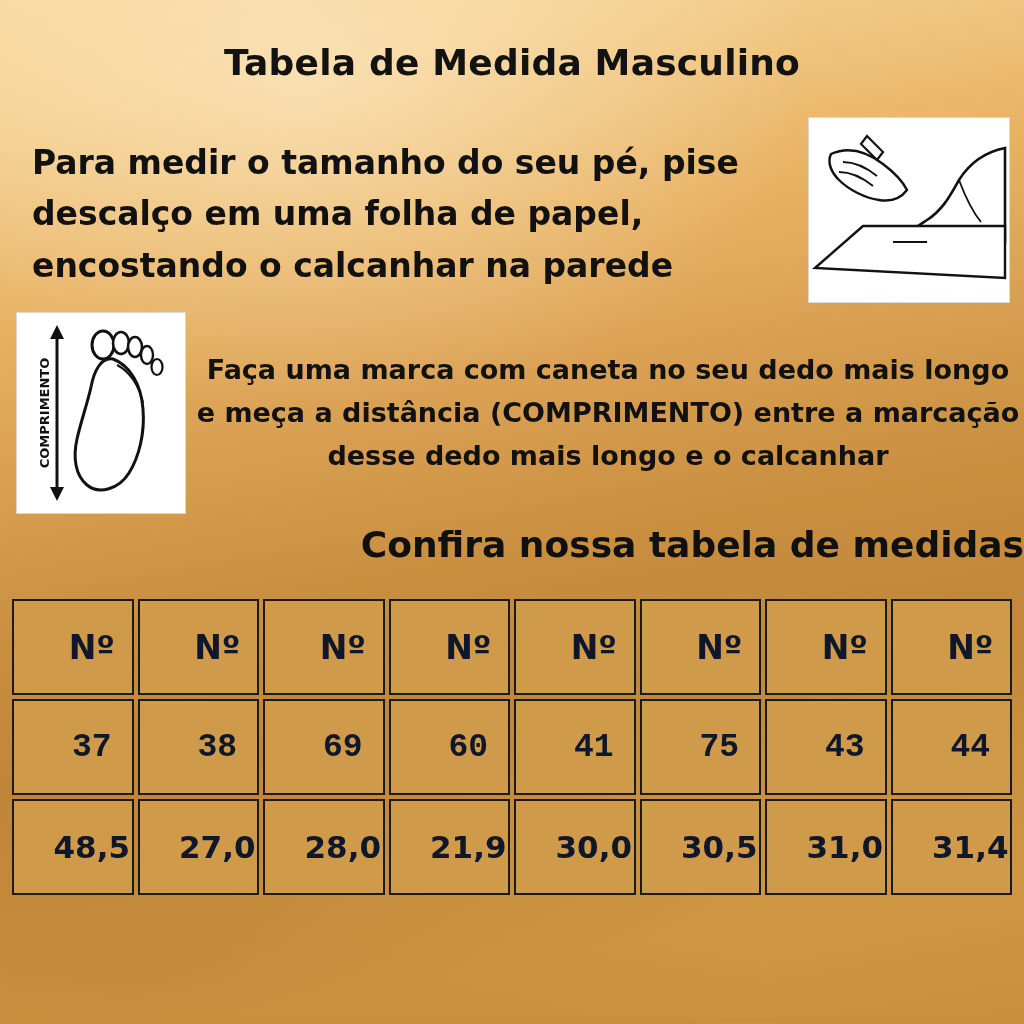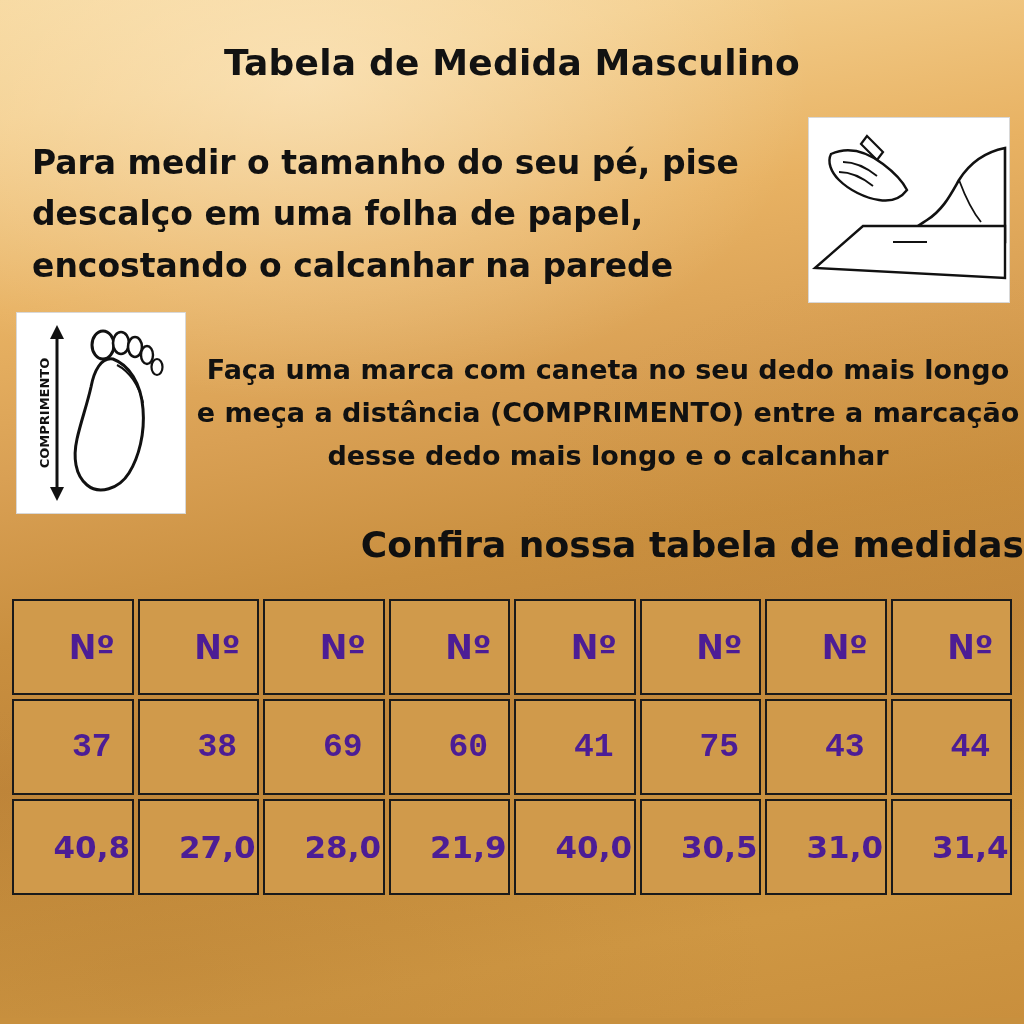--- a/index.html
+++ b/index.html
@@ -119,21 +119,21 @@
     border-collapse: separate;
     border-spacing: 4px;
     table-layout: fixed;
   }
   table.sizes td {
     background: #d09a4b;
     border: 2px solid #1a1a1a;
     text-align: center;
     vertical-align: middle;
     font-weight: bold;
-    color: #4c1d95;
+    color: #0f172a;
     height: 90px;
     font-size: 33px;
     padding-left: 39px;
   }
   table.sizes tr.row-label td { font-size: 33px; }
   table.sizes tr.row-size td { font-size: 33px; font-family: Liberation Mono, monospace; }
   table.sizes tr.row-cm td   { font-size: 31px; }
   table.sizes tr.row-unit td { font-size: 31px; }
 </style>
 </head>
@@ -208,25 +208,25 @@
         <td>37</td>
         <td>38</td>
         <td>69</td>
         <td>60</td>
         <td>41</td>
         <td>75</td>
         <td>43</td>
         <td>44</td>
       </tr>
       <tr class="row-cm">
-        <td>40,8</td>
+        <td>48,5</td>
         <td>27,0</td>
         <td>28,0</td>
         <td>21,9</td>
-        <td>40,0</td>
+        <td>30,0</td>
         <td>30,5</td>
         <td>31,0</td>
         <td>31,4</td>
       </tr>
     </tbody>
       </table>
 
   </div>
 </div>
 

